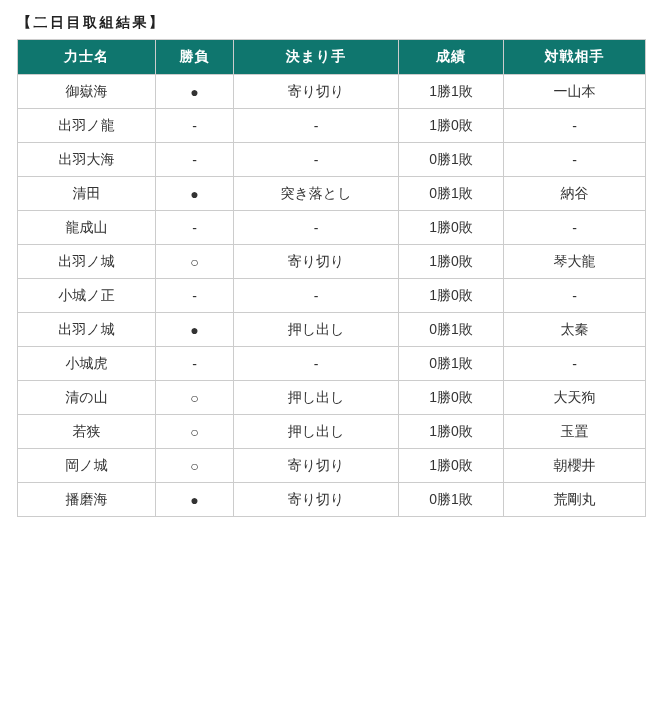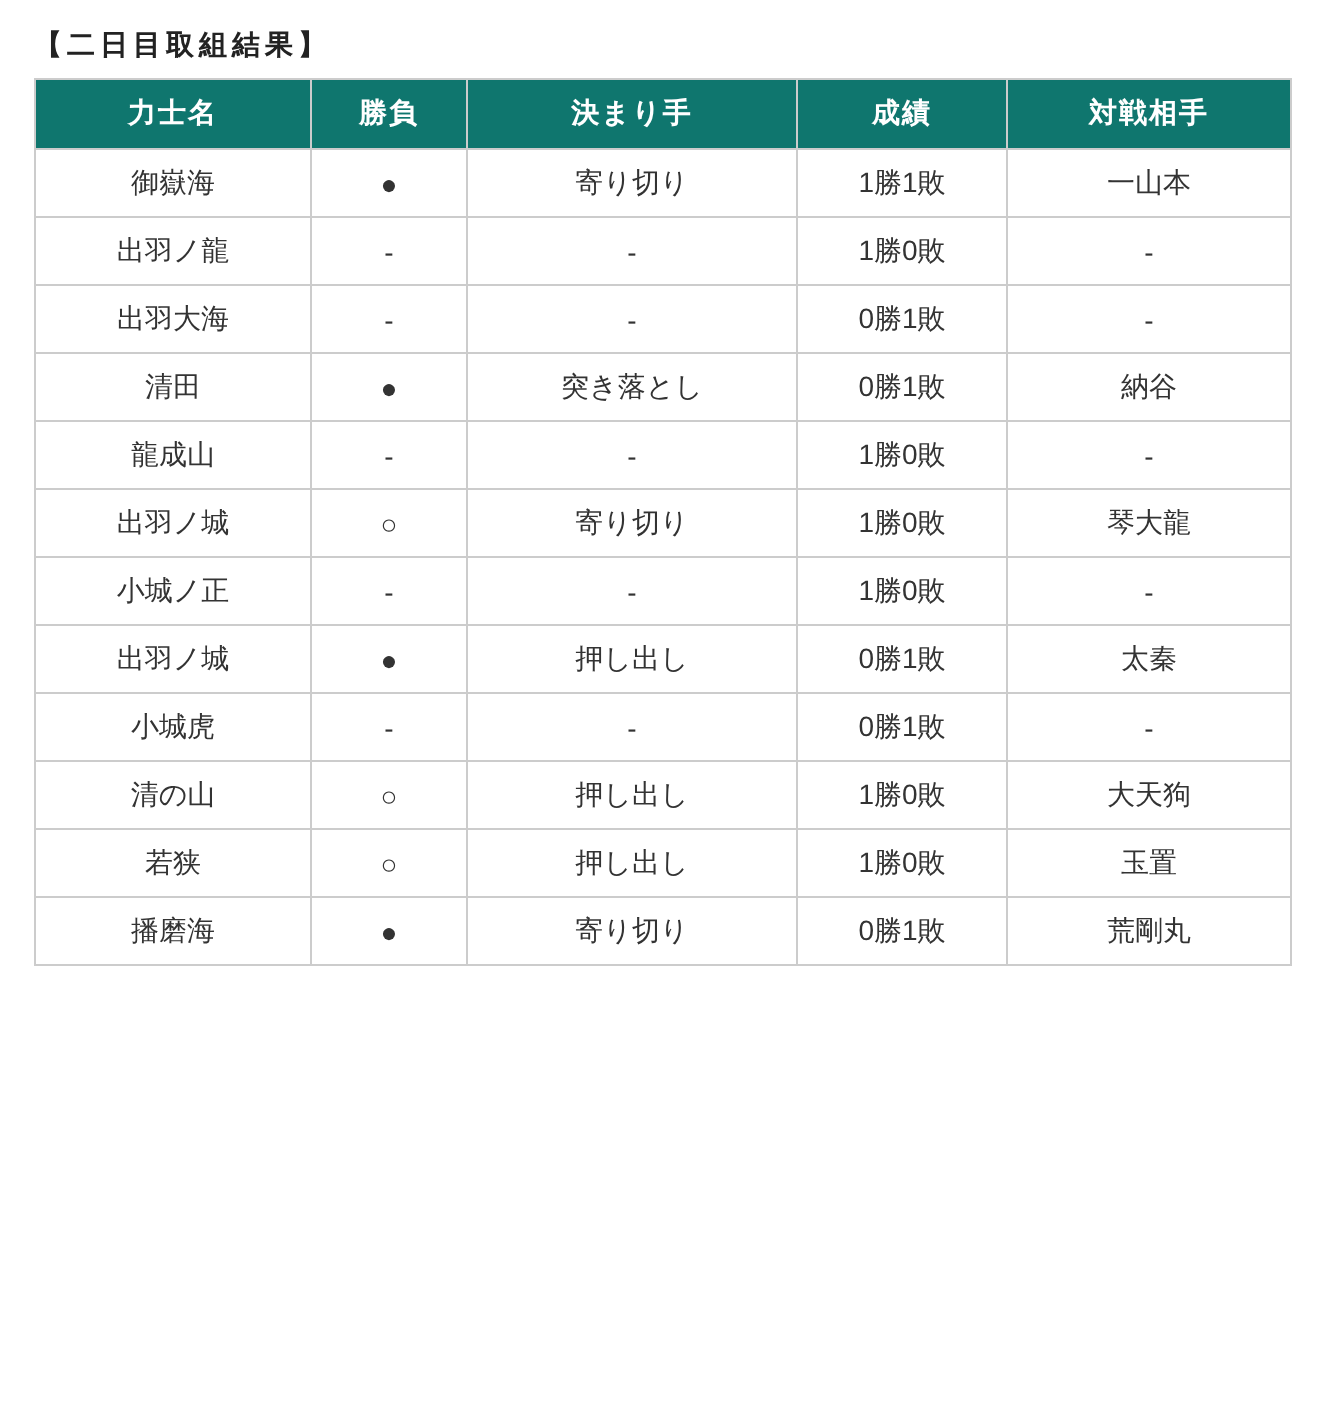--- a/index.html
+++ b/index.html
@@ -152,20 +152,27 @@
           <td>大天狗</td>
         </tr>
         <tr>
           <td>若狭</td>
           <td class="result-mark-cell">○</td>
           <td>押し出し</td>
           <td>1勝0敗</td>
           <td>玉置</td>
         </tr>
         <tr>
+          <td>岡ノ城</td>
+          <td class="result-mark-cell">○</td>
+          <td>寄り切り</td>
+          <td>1勝0敗</td>
+          <td>朝櫻井</td>
+        </tr>
+        <tr>
           <td>播磨海</td>
           <td class="result-mark-cell">●</td>
           <td>寄り切り</td>
           <td>0勝1敗</td>
           <td>荒剛丸</td>
         </tr>
       </tbody>
   </table>
 </div>
 

